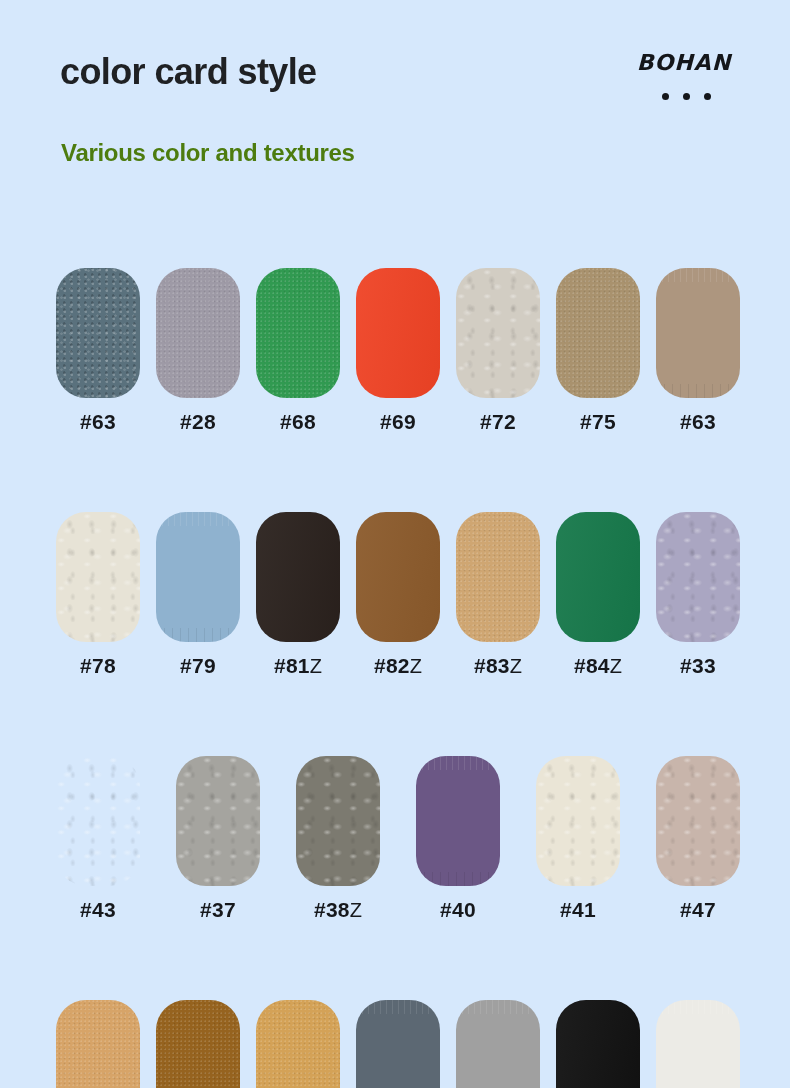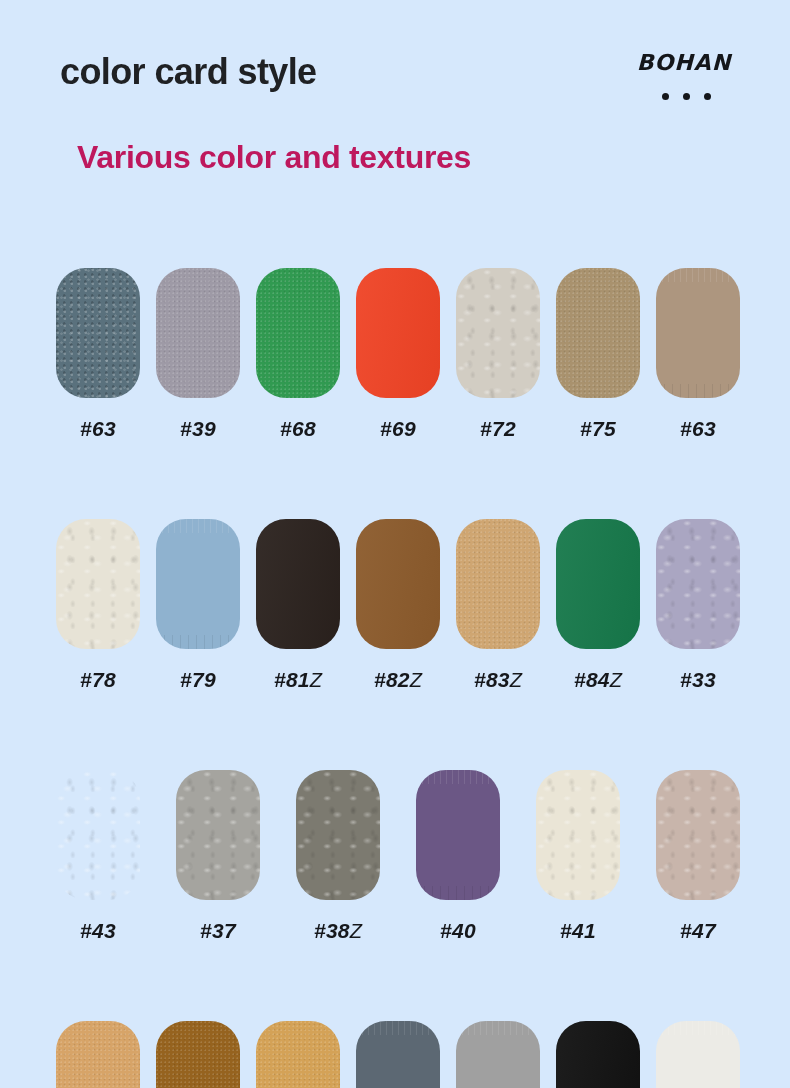--- a/index.html
+++ b/index.html
@@ -34,25 +34,25 @@
     top: 54px;
     font-size: 36px;
     font-weight: 700;
     color: #1f2124;
     letter-spacing: -0.6px;
     line-height: 1;
     white-space: nowrap;
   }
   .subtitle {
     position: absolute;
-    left: 77px;
+    left: 61px;
     top: 141px;
-    font-size: 32px;
+    font-size: 24px;
     font-weight: 700;
-    color: #be185d;
+    color: #4d7c0f;
     letter-spacing: -0.3px;
     line-height: 1;
     white-space: nowrap;
   }
   .brand {
     position: absolute;
     right: 44px;
     top: 52px;
     text-align: center;
     width: 120px;
@@ -144,28 +144,27 @@
     background-image:
       linear-gradient(92deg, rgba(255,255,255,0.10) 0 1px, transparent 1px 5px),
       linear-gradient(88deg, rgba(0,0,0,0.07) 0 1px, transparent 1px 7px);
     background-size: 6px 100%, 8px 100%;
   }
   .tex-smooth {
     background-image: linear-gradient(100deg, rgba(255,255,255,0.05), rgba(0,0,0,0.04));
   }
 
   .label {
-    margin-top: 20px;
+    margin-top: 13px;
     font-size: 21px;
     font-weight: 700;
     color: #16181c;
     line-height: 1;
     white-space: nowrap;
     letter-spacing: 0.3px;
-    font-style: italic;
   }
   .label .suffix {
     font-weight: 400;
     font-size: 20px;
     letter-spacing: 0;
   }
 </style>
 </head>
 <body>
 
@@ -188,21 +187,21 @@
         <div class="cell">
           <div class="swatch" style="background: rgb(90, 113, 125);">
             <div class="tex tex-pebble"></div>
           </div>
           <div class="label">#63</div>
         </div>
         <div class="cell">
           <div class="swatch" style="background: rgb(158, 154, 166);">
             <div class="tex tex-grain"></div>
           </div>
-          <div class="label">#39</div>
+          <div class="label">#28</div>
         </div>
         <div class="cell">
           <div class="swatch" style="background: rgb(49, 154, 81);">
             <div class="tex tex-grain"></div>
           </div>
           <div class="label">#68</div>
         </div>
         <div class="cell">
           <div class="swatch" style="background: rgb(239, 67, 37);">
             <div class="tex tex-smooth"></div>

